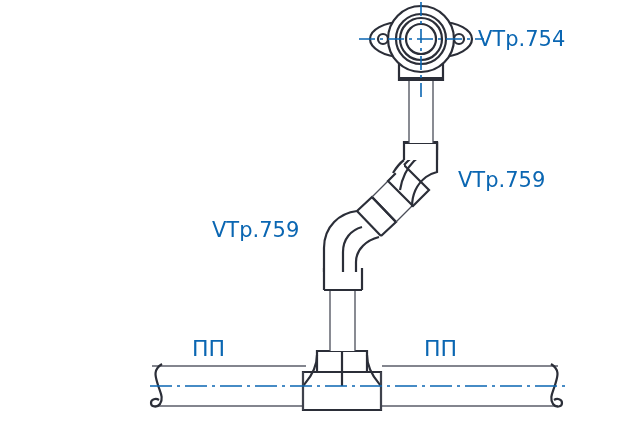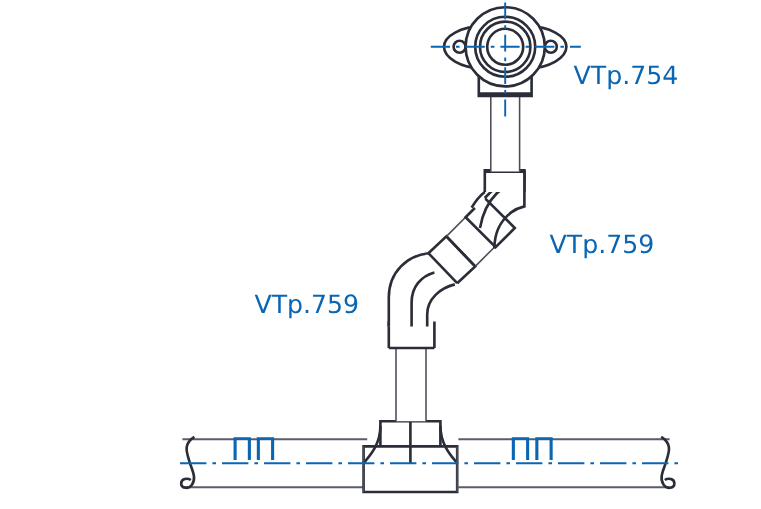--- a/index.html
+++ b/index.html
@@ -26,27 +26,26 @@
     height: 424px;
     display: block;
   }
   .label {
     position: absolute;
     color: #0a66b2;
     font-family: "DejaVu Sans", "Liberation Sans", sans-serif;
     font-weight: 400;
     white-space: nowrap;
     letter-spacing: 0px;
-    margin-top: 24px;
   }
   .label-part {
     font-size: 21px;
   }
   .label-pipe {
-    font-size: 26px;
+    font-size: 22px;
     font-weight: 500;
   }
   #label-vtp754 { left: 478px; top: 27px; }
   #label-vtp759-upper { left: 458px; top: 168px; }
   #label-vtp759-lower { left: 212px; top: 218px; }
   #label-pp-left { left: 192px; top: 336px; }
   #label-pp-right { left: 424px; top: 336px; }
 </style>
 </head>
 <body>

